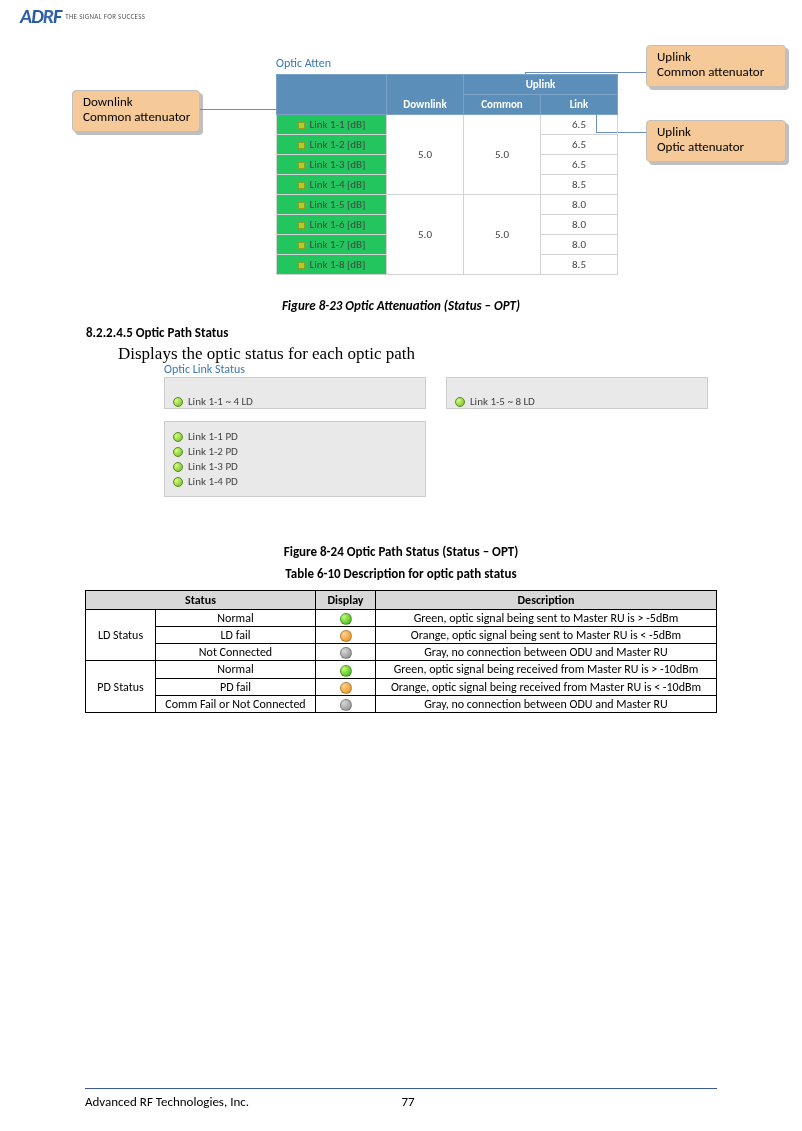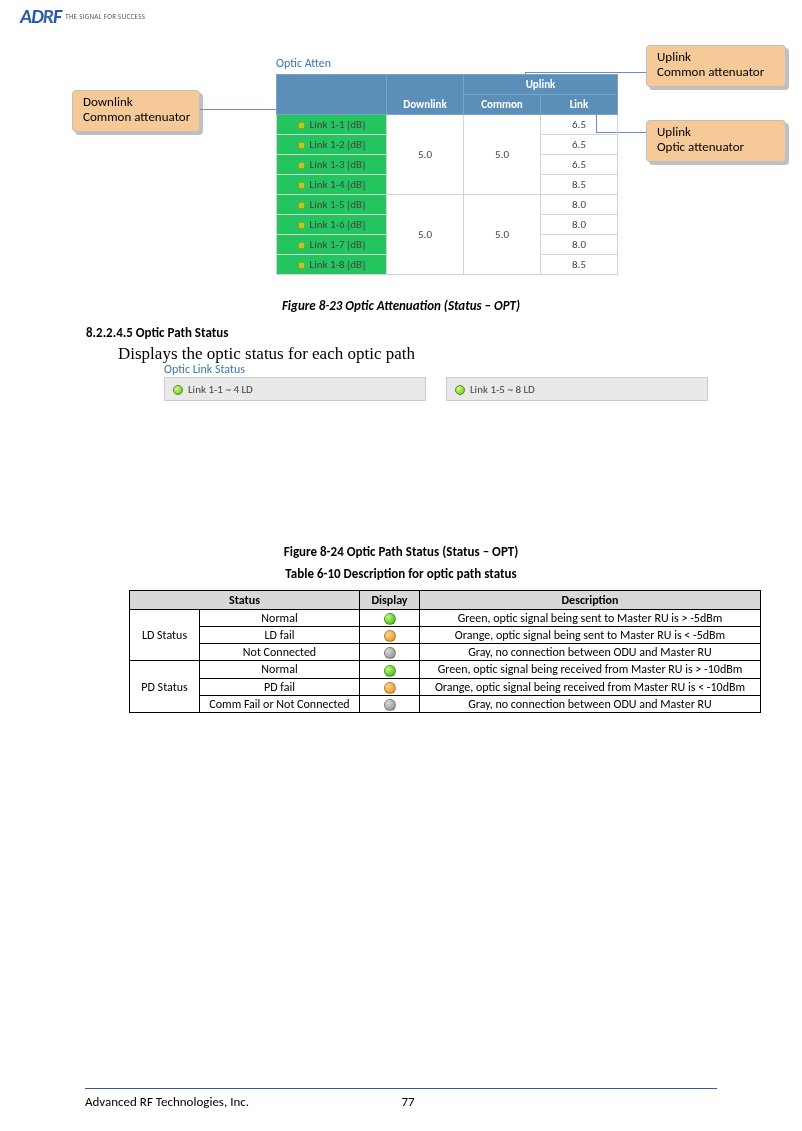--- a/index.html
+++ b/index.html
@@ -70,36 +70,36 @@
     .sec-desc { top:344px; left:118px; font-size:17px;font-family:Liberation Serif, serif; }
 
     
     .ols-wrap { position:absolute; top:362px; left:164px; }
     .ols-title { color:#3b78b5; font-size:12px; margin-bottom:1px; }
     .ols-box {
       display:inline-block; vertical-align:top;
       background:#e9e9e9; border:1px solid #ccc;
       width:262px; font-size:11px; color:#444;
       margin-right:10px; margin-bottom:8px;
-      padding:3px 8px;
+      padding:15px 8px;
     }
     .ols-box.small { height:24px; }
     .ols-box.big { height:auto; padding:6px 8px; }
     .ols-row { display:flex; gap:10px; }
     .ols-item { display:flex; align-items:center; margin:2px 0; }
     .led {
       width:10px; height:10px; border-radius:50%;
       margin-right:5px;
       background: radial-gradient(circle at 30% 30%, #d4ff7a, #6fb52a);
       border:1px solid #528a1d;
     }
 
     
     .status-table-wrap { position:absolute; top:590px; left:85px; width:632px; }
-    .status-table { border-collapse:collapse; width:100%; font-size:12px;margin-left:44px; }
+    .status-table { border-collapse:collapse; width:100%; font-size:12px; }
     .status-table th { background:#d8d8d8; border:1px solid #000; padding:2px 4px; }
     .status-table td { border:1px solid #000; padding:1px 4px; text-align:center; }
     .circ {
       width:12px;height:12px;border-radius:50%;display:inline-block;vertical-align:middle;
       border:1px solid rgba(0,0,0,0.25);
     }
     .green { background: radial-gradient(circle at 30% 30%, #b9ff6a, #3aa61c); }
     .orange { background: radial-gradient(circle at 30% 30%, #ffd28c, #e88b1b); }
     .gray { background: radial-gradient(circle at 30% 30%, #d8d8d8, #888); }
 
@@ -207,20 +207,38 @@
         </div>
     </div>
     <div class="ols-box small">
       <div class="ols-item">
           <span class="led"></span>
           <span>Link 1-5 ~ 8 LD</span>
         </div>
     </div>
   </div>
   <div class="ols-row" style="margin-top:4px;">
+    <div class="ols-box big" id="ols-pd-a">
+        <div class="ols-item">
+          <span class="led"></span>
+          <span>Link 1-1 PD</span>
+        </div>
+        <div class="ols-item">
+          <span class="led"></span>
+          <span>Link 1-2 PD</span>
+        </div>
+        <div class="ols-item">
+          <span class="led"></span>
+          <span>Link 1-3 PD</span>
+        </div>
+        <div class="ols-item">
+          <span class="led"></span>
+          <span>Link 1-4 PD</span>
+        </div>
+      </div>
   </div>
 </div>
 
 <div class="caption cap2">Figure 8-24    Optic Path Status (Status – OPT)</div>
 <div class="caption cap3">Table 6-10     Description for optic path status</div>
 
 <div class="status-table-wrap">
   <table class="status-table">
     <tbody>
         <tr>

